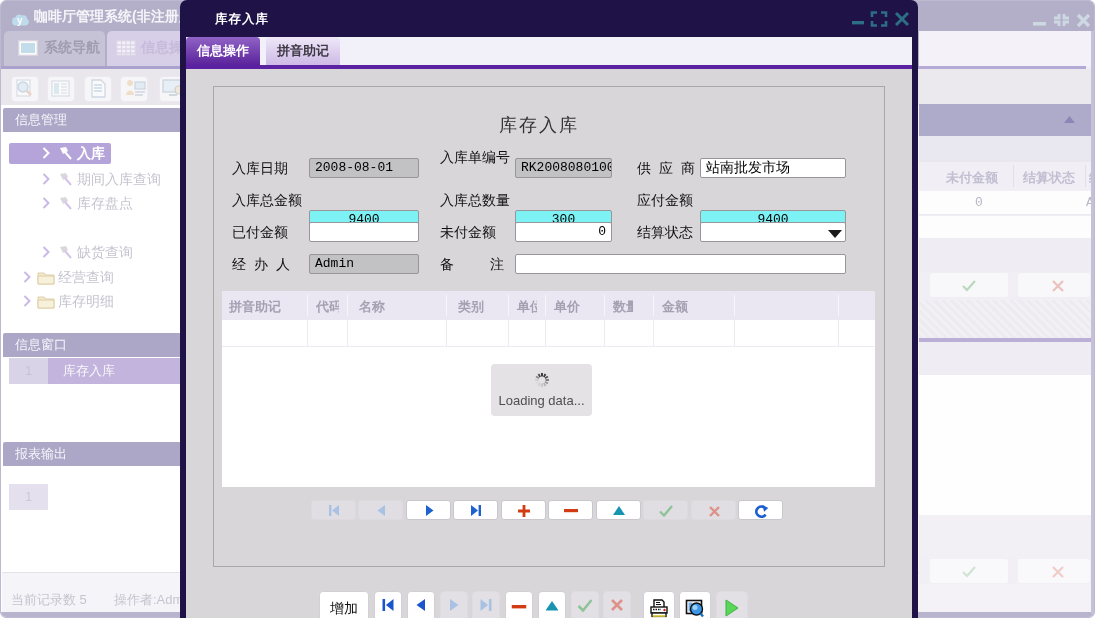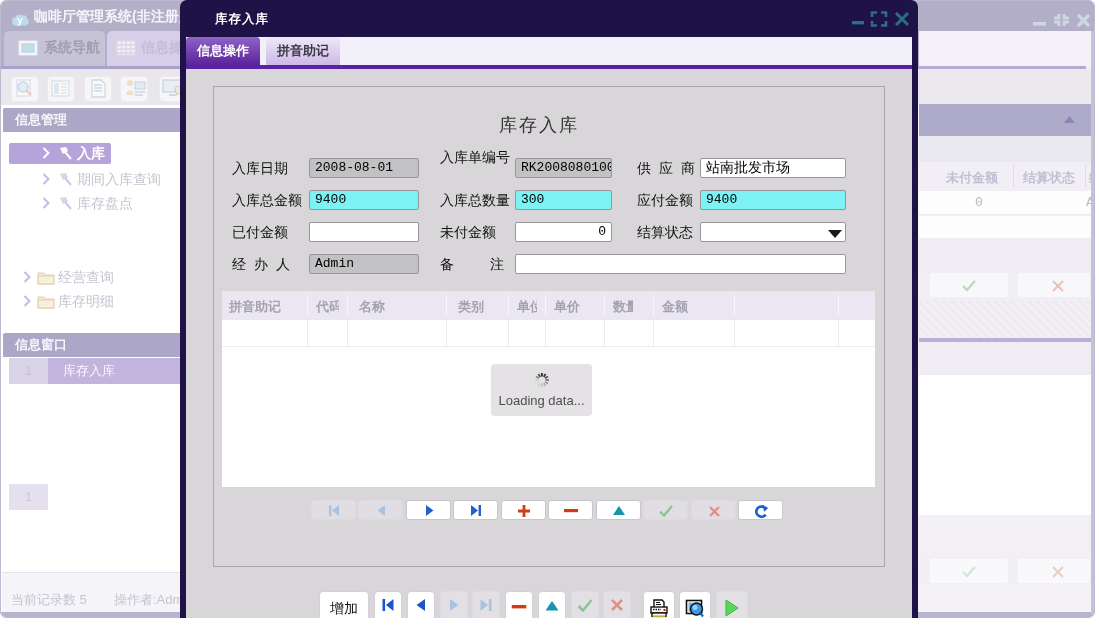--- a/index.html
+++ b/index.html
@@ -15,21 +15,21 @@
 .mwtab1{position:absolute;left:3px;top:0;width:101px;height:35px;background:#c7c3d7;border-radius:5px 5px 0 0;}
 .mwtab2{position:absolute;left:106px;top:0;width:110px;height:35px;background:#d7cfe8;border-radius:5px 5px 0 0;}
 .mwtab1 .t{position:absolute;left:40px;top:8px;font-size:14px;font-weight:bold;color:#a09daf;}
 .mwtab2 .t{position:absolute;left:34px;top:8px;font-size:14px;font-weight:bold;color:#c6bbda;}
 #mw-prule{left:0;top:65px;width:1095px;height:3px;background:#aaa2cc;}
 #mw-toolbar{left:0;top:68px;width:1095px;height:36px;background:#e9e7ec;}
 .tbtn{position:absolute;top:7px;width:28px;height:26px;background:#f6f5f8;border:1px solid #eceaf0;border-radius:4px;}
 
 #sidebar{left:0;top:104px;width:180px;height:509px;background:#fff;}
 .shdr{position:absolute;left:2px;width:178px;height:24px;background:#aca6c7;
-  color:#f6f5fa;font-size:13px;font-weight:bold;line-height:24px;padding-left:12px;border-radius:2px 2px 0 0;}
+  color:#f6f5fa;font-size:13px;font-weight:normal;line-height:24px;padding-left:12px;border-radius:2px 2px 0 0;}
 .trow{position:absolute;left:0;width:180px;height:21px;font-size:14px;color:#c6c3cf;}
 .chev{position:absolute;top:4px;width:8px;height:12px;}
 .sel{background:#b5a4d9;border-radius:2px;}
 #statusbar{left:1px;top:571px;width:1093px;height:42px;background:#f5f4f8;border-top:1px solid #e3e1e9;
   font-size:13px;color:#c7c4cf;}
 
 #rpanel{left:918px;top:30px;width:177px;height:583px;background:#f1eff5;}
 
 #dialog{left:180px;top:0;width:738px;height:618px;background:#1e1247;z-index:10;
   border-radius:7px 7px 0 0;overflow:hidden;}
@@ -45,21 +45,21 @@
 
 #panel{position:absolute;left:27px;top:17px;width:672px;height:481px;border:1px solid #a9a7aa;}
 .serif{font-family:"Liberation Serif",serif;}
 .mono{font-family:"Liberation Mono",monospace;}
 #ptitle{position:absolute;left:0;top:44px;width:672px;text-align:center;font-size:18px;color:#333;letter-spacing:2px;}
 
 .flabel{position:absolute;font-size:14px;color:#111;height:16px;display:flex;justify-content:space-between;}
 .fbox{position:absolute;height:20px;border:1px solid #98969a;border-radius:2px;background:#fff;
   font-size:13px;line-height:18px;padding:0 5px;white-space:nowrap;overflow:hidden;}
 .ro{background:#c2c1c3;}
-.cy{background:#7df2f4;text-align:left;}
+.cy{background:#7df2f4;text-align:center;margin-top:20px;}
 .num{text-align:right;}
 
 #grid-h{position:absolute;left:36px;top:222px;width:653px;height:29px;background:#eae7f3;}
 #grid-b{position:absolute;left:36px;top:251px;width:653px;height:167px;background:#fff;}
 .gh{position:absolute;top:7px;font-size:13px;font-weight:bold;color:#a5a1b3;white-space:nowrap;overflow:hidden;}
 .gsep{position:absolute;top:4px;width:1px;height:21px;background:#f7f5fa;}
 .bsep{position:absolute;top:0;width:1px;height:27px;background:#eceaf2;}
 #loadbox{position:absolute;left:305px;top:295px;width:101px;height:52px;background:#e4e2e4;border-radius:4px;}
 #loadbox .lt{position:absolute;left:0;top:29px;width:101px;text-align:center;font-size:13px;color:#4f4f4f;}
 
@@ -169,20 +169,30 @@
       <div class="trow" style="top:64px">
         <svg class="chev" style="left:41px">
             <path d="M1.5 1 L6.5 6 L1.5 11" stroke="#cbb8e6" stroke-width="2" fill="none"></path>
           </svg>
         <svg style="position:absolute;left:56px;top:3px" width="16" height="15" viewBox="0 0 16 15">
           <path d="M3 2 L9 1 L11 5 L6 8 Z" fill="#d9d7dd"></path>
             <path d="M8 6 L14 13" stroke="#d5c2ea" stroke-width="2"></path>
         </svg>
         <span style="position:absolute;left:76px;top:2px">期间入库查询</span>
       </div>
+      <div class="trow" style="top:137px">
+        <svg class="chev" style="left:41px">
+            <path d="M1.5 1 L6.5 6 L1.5 11" stroke="#cbb8e6" stroke-width="2" fill="none"></path>
+          </svg>
+        <svg style="position:absolute;left:56px;top:3px" width="16" height="15" viewBox="0 0 16 15">
+          <path d="M3 2 L9 1 L11 5 L6 8 Z" fill="#d9d7dd"></path>
+            <path d="M8 6 L14 13" stroke="#d5c2ea" stroke-width="2"></path>
+        </svg>
+        <span style="position:absolute;left:76px;top:2px">缺货查询</span>
+      </div>
       <div class="trow" style="top:162px">
         <svg class="chev" style="left:22px">
             <path d="M1.5 1 L6.5 6 L1.5 11" stroke="#cbb8e6" stroke-width="2" fill="none"></path>
           </svg>
         <svg style="position:absolute;left:36px;top:3px" width="18" height="15" viewBox="0 0 18 15">
           <path d="M1 3 H7 L9 5 H17 V14 H1 Z" fill="#f2e9cf" stroke="#ddd0a8" stroke-width="1"></path>
           <path d="M1 6 H17 V14 H1 Z" fill="#f7f0da" stroke="#ddd0a8" stroke-width="1"></path>
         </svg>
         <span style="position:absolute;left:57px;top:2px">经营查询</span>
       </div>
@@ -194,20 +204,21 @@
           <path d="M1 3 H7 L9 5 H17 V14 H1 Z" fill="#f2e9cf" stroke="#ddd0a8" stroke-width="1"></path>
           <path d="M1 6 H17 V14 H1 Z" fill="#f7f0da" stroke="#ddd0a8" stroke-width="1"></path>
         </svg>
         <span style="position:absolute;left:57px;top:2px">库存明细</span>
       </div>
       <div class="shdr" style="top:228px">信息窗口</div>
       <div style="position:absolute;left:8px;top:253px;width:39px;height:26px;background:#d9d3e8;
         color:#c8c2d8;font-size:13px;text-align:center;line-height:26px">1</div>
       <div style="position:absolute;left:47px;top:253px;width:133px;height:26px;background:#c3b4dd;
         color:#f8f7fb;font-size:13px;line-height:26px;padding-left:15px">库存入库</div>
+      <div class="shdr" style="top:337px">报表输出</div>
       <div style="position:absolute;left:8px;top:379px;width:39px;height:26px;background:#e4e0ee;
         color:#cdc9da;font-size:13px;text-align:center;line-height:26px">1</div>
     </div>
     <div class="abs" id="statusbar">
       <span style="position:absolute;left:9px;top:18px">当前记录数 5</span>
       <span style="position:absolute;left:112px;top:18px">操作者:Admin</span>
     </div>
     <div class="abs" style="left:0;top:611px;width:1093px;height:5px;background:#b8b4cd;z-index:5"></div>
     <div class="abs" style="left:1090px;top:30px;width:3px;height:583px;background:#c5c1d6;z-index:5"></div>
     <div class="abs" id="rpanel">

